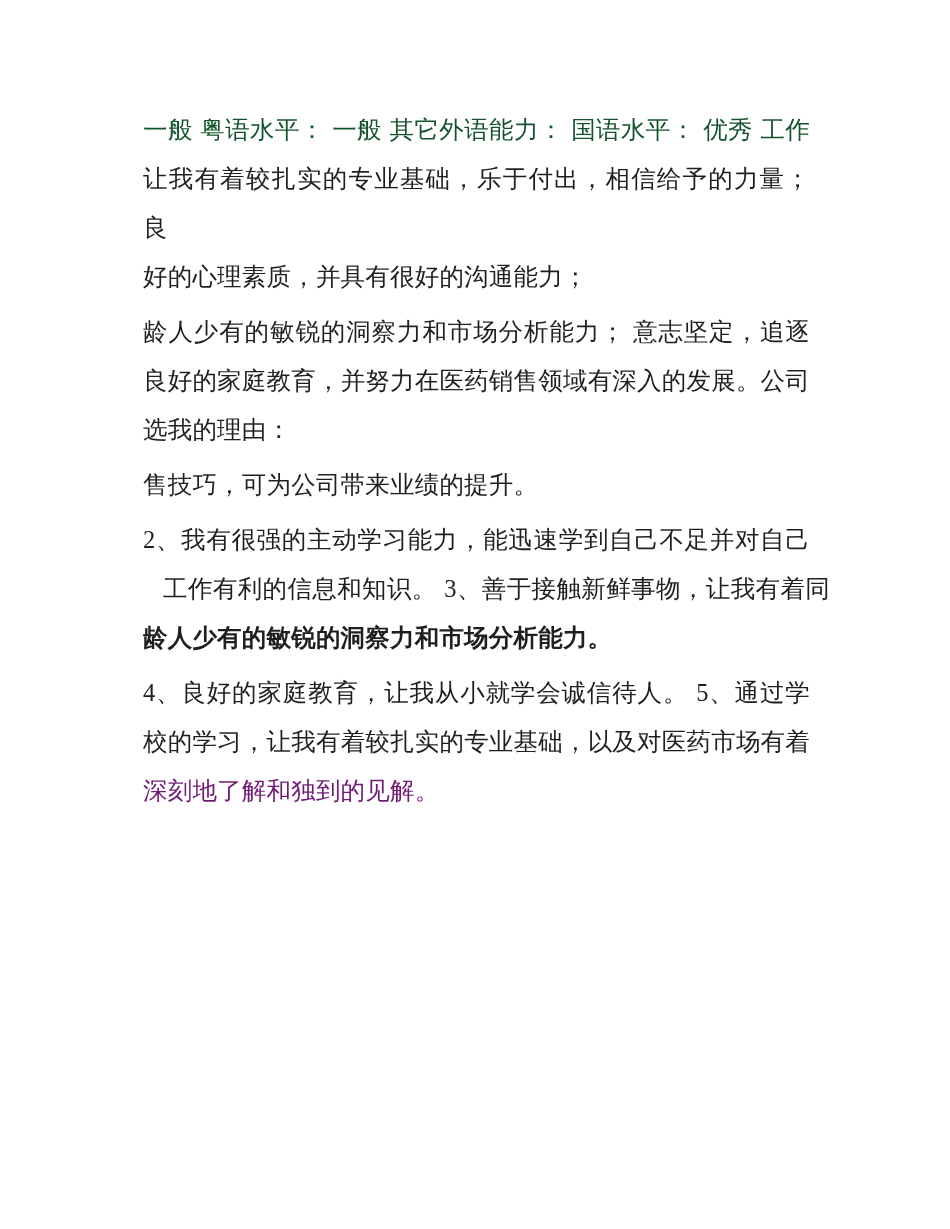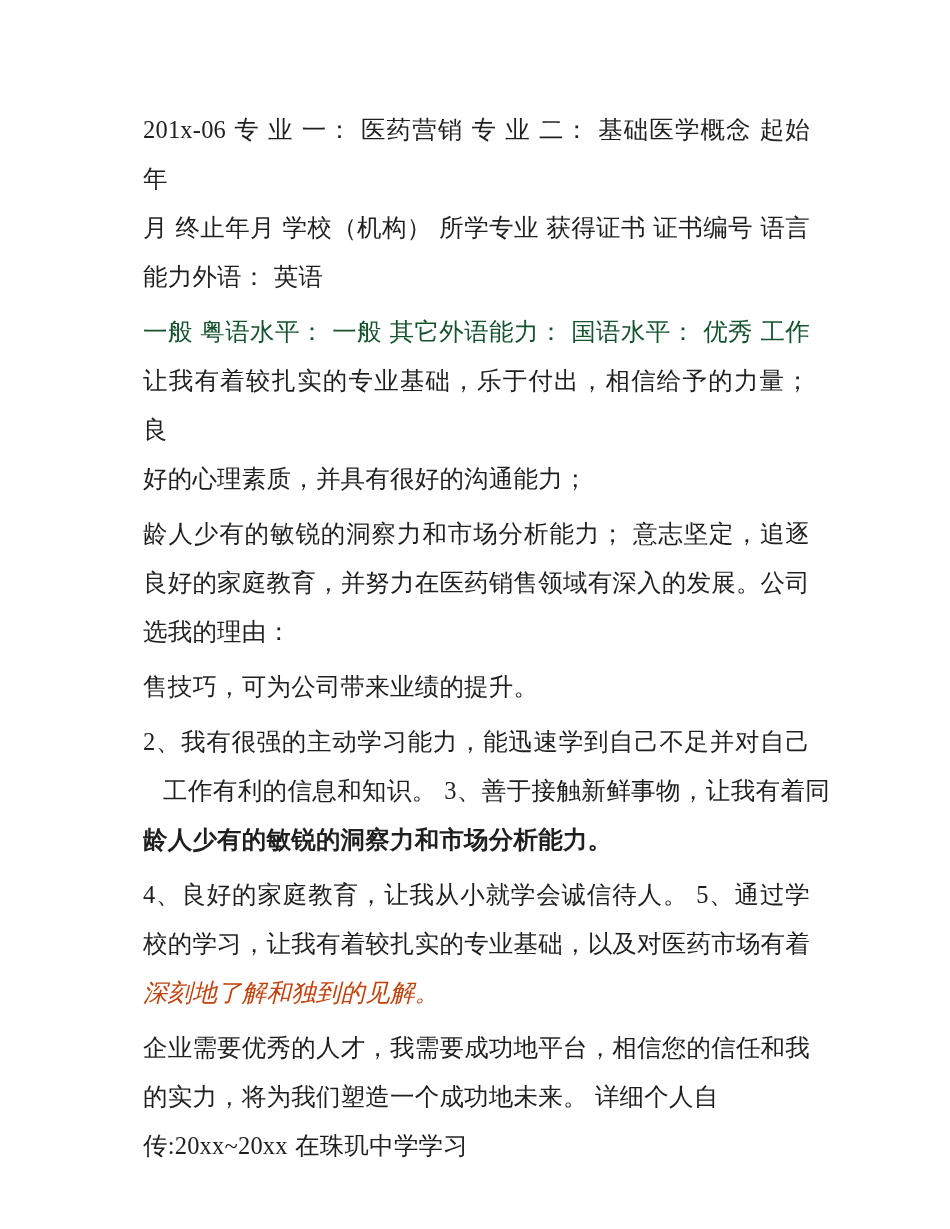--- a/index.html
+++ b/index.html
@@ -37,45 +37,35 @@
   .line.j {
     text-align: justify;
     text-align-last: justify;
   }
 </style>
 </head>
 <body>
 
 <div class="page" style="background: rgb(255, 255, 255);">
     <div class="para">
-      <div class="line j" style="color: rgb(31, 31, 31);">201x-06 专 业 一： 医药营销 专 业 二： 基础医学概念 起始年</div>
-      <div class="line j" style="color: rgb(31, 31, 31);">月 终止年月 学校（机构） 所学专业 获得证书 证书编号 语言</div>
-      <div class="line" style="color: rgb(31, 31, 31);">能力外语： 英语</div>
-    </div>
-    <div class="para">
       <div class="line j" style="color: #14532d;">一般 粤语水平： 一般 其它外语能力： 国语水平： 优秀 工作</div>
       <div class="line j" style="color: rgb(31, 31, 31);">让我有着较扎实的专业基础，乐于付出，相信给予的力量； 良</div>
       <div class="line" style="color: rgb(31, 31, 31);">好的心理素质，并具有很好的沟通能力；</div>
     </div>
     <div class="para">
       <div class="line j" style="color: rgb(31, 31, 31);">龄人少有的敏锐的洞察力和市场分析能力； 意志坚定，追逐</div>
       <div class="line j" style="color: rgb(31, 31, 31);">良好的家庭教育，并努力在医药销售领域有深入的发展。公司</div>
       <div class="line" style="color: rgb(31, 31, 31);">选我的理由：</div>
     </div>
     <div class="para">
       <div class="line" style="color: rgb(31, 31, 31);">售技巧，可为公司带来业绩的提升。</div>
     </div>
     <div class="para">
       <div class="line j" style="color: rgb(31, 31, 31);">2、我有很强的主动学习能力，能迅速学到自己不足并对自己</div>
       <div class="line j" style="color: rgb(31, 31, 31); margin-left: 20px;">工作有利的信息和知识。 3、善于接触新鲜事物，让我有着同</div>
       <div class="line" style="color: rgb(31, 31, 31); font-weight: bold;">龄人少有的敏锐的洞察力和市场分析能力。</div>
     </div>
     <div class="para">
       <div class="line j" style="color: rgb(31, 31, 31);">4、良好的家庭教育，让我从小就学会诚信待人。 5、通过学</div>
       <div class="line j" style="color: rgb(31, 31, 31);">校的学习，让我有着较扎实的专业基础，以及对医药市场有着</div>
-      <div class="line" style="color: #c2410c; font-style: italic;">深刻地了解和独到的见解。</div>
-    </div>
-    <div class="para">
-      <div class="line j" style="color: rgb(31, 31, 31);">企业需要优秀的人才，我需要成功地平台，相信您的信任和我</div>
-      <div class="line" style="color: rgb(31, 31, 31);">的实力，将为我们塑造一个成功地未来。 详细个人自</div>
-      <div class="line" style="color: rgb(31, 31, 31);">传:20xx~20xx 在珠玑中学学习</div>
+      <div class="line" style="color: #701a75;">深刻地了解和独到的见解。</div>
     </div>
   </div>
 
 </body></html>

